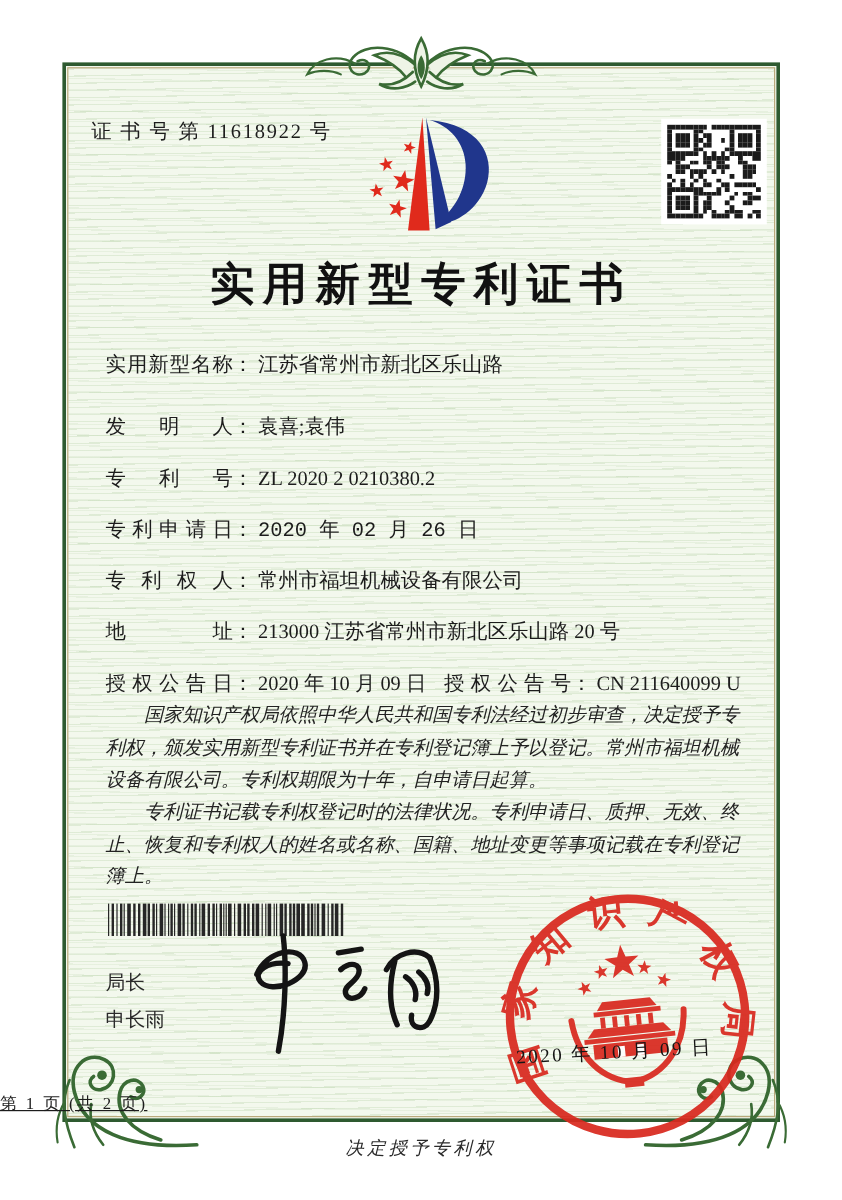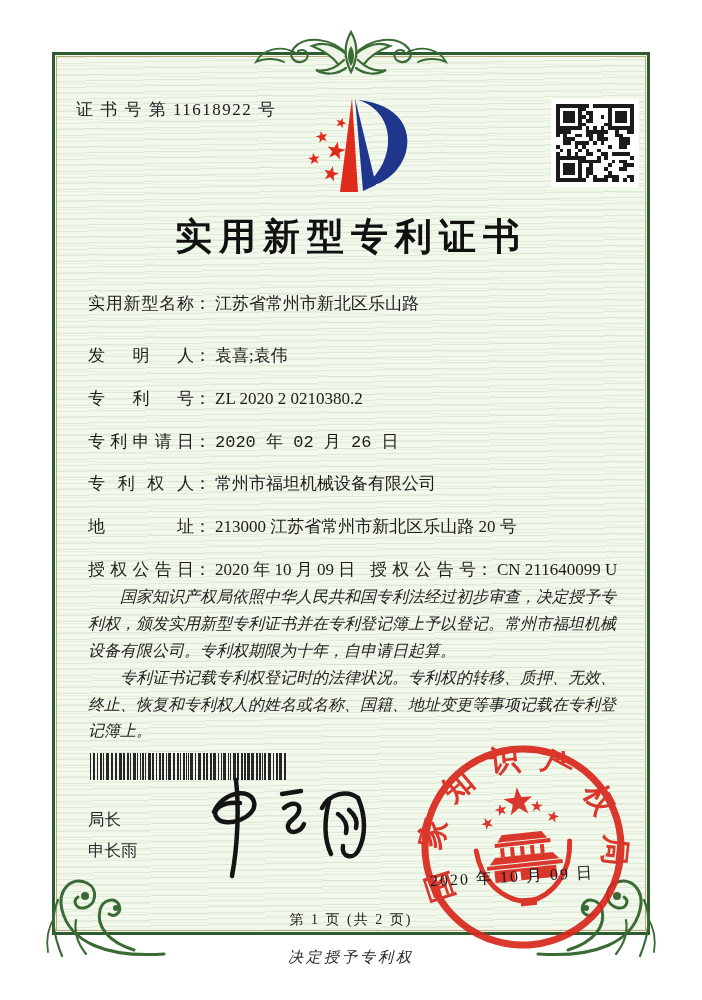--- a/index.html
+++ b/index.html
@@ -56,21 +56,21 @@
   .barcode i.b{background:#262626;}
   
   .signer{position:absolute;left:88px;top:804px;font-family:"Liberation Sans","DejaVu Sans",sans-serif;
           font-size:16.5px;color:#2a2a2a;line-height:1.9;}
   .signature{position:absolute;left:188px;top:772px;width:205px;height:110px;}
   
   .seal{position:absolute;left:416px;top:740px;width:214px;height:214px;transform:rotate(-6deg);opacity:.93;}
   .seal-date{position:absolute;left:430px;top:866px;width:200px;font-size:16px;
              letter-spacing:2px;color:#151515;transform:rotate(-3deg);}
   
-  .page-no{position:absolute;left:0;right:0;top:911px;text-align:center;font-size:14px;letter-spacing:2px;}
+  .page-no{position:absolute;left:0;right:0;top:911px;font-size:14px;letter-spacing:2px;text-decoration:underline;}
   .back-note{position:absolute;left:0;right:0;top:948px;text-align:center;
              font-size:15px;font-style:italic;letter-spacing:3px;color:#2a2a2a;}
 </style>
 </head>
 <body>
 
 <div class="frame">
   <div class="frame-bg"></div>
 </div>
 
@@ -595,21 +595,21 @@
 </div>
 <div class="f-row r7">
   <span class="f-label">授权公告日</span><span class="f-colon">：</span><span>2020 年 10 月 09 日</span>
   <span class="grant-pair2">
     <span class="f-label">授权公告号</span><span class="f-colon">：</span><span>CN 211640099 U</span>
   </span>
 </div>
 
 <div class="paras">
   <p>国家知识产权局依照中华人民共和国专利法经过初步审查，决定授予专利权，颁发实用新型专利证书并在专利登记簿上予以登记。常州市福坦机械设备有限公司。专利权期限为十年，自申请日起算。</p>
-  <p>专利证书记载专利权登记时的法律状况。专利权的转移、质押、无效、终止、恢复和专利权人的姓名或名称、国籍、地址变更等事项记载在专利登记簿上。</p>
+  <p>专利证书记载专利权登记时的法律状况。专利申请日、质押、无效、终止、恢复和专利权人的姓名或名称、国籍、地址变更等事项记载在专利登记簿上。</p>
 </div>
 
 <div class="barcode">
     <i class="b" style="width: 1px;"></i>
     <i style="width: 2px;"></i>
     <i class="b" style="width: 2px;"></i>
     <i style="width: 2px;"></i>
     <i class="b" style="width: 1px;"></i>
     <i style="width: 2px;"></i>
     <i class="b" style="width: 2px;"></i>

